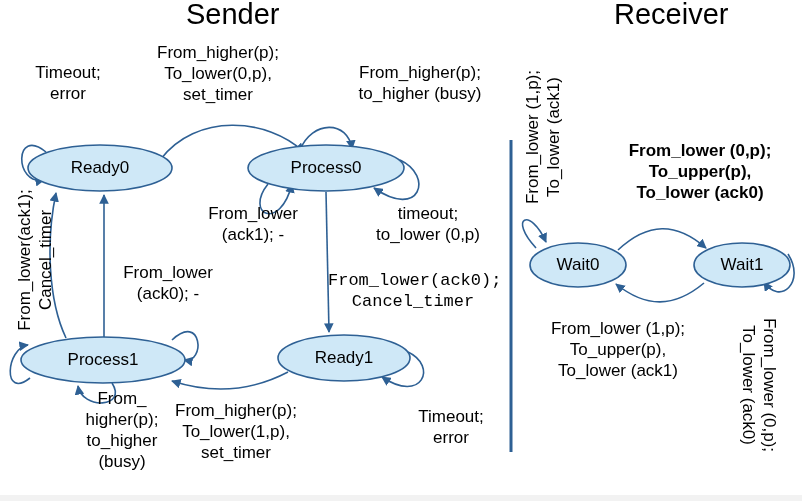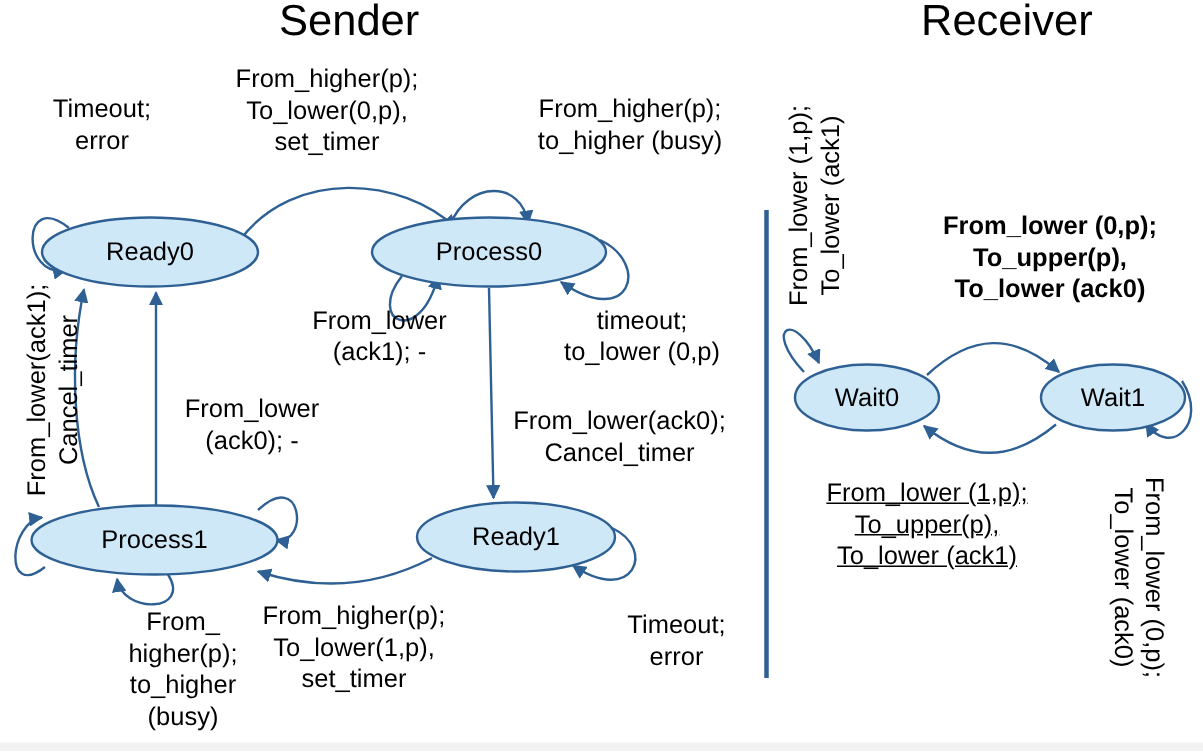--- a/index.html
+++ b/index.html
@@ -156,50 +156,50 @@
 
   <div class="edge-label center" style="left:330px; top:62px; width:180px;">From_higher(p);
 to_higher (busy)</div>
 
   <div class="edge-label center" style="left:188px; top:203px; width:130px;">From_lower
 (ack1); -</div>
 
   <div class="edge-label center" style="left:358px; top:203px; width:140px;">timeout;
 to_lower (0,p)</div>
 
-  <div class="edge-label center" style="left:328px; top:270px; width:170px;">From_lower(ack0);
+  <div class="edge-label center" style="left:328px; top:270px; width:170px;font-family:Liberation Mono, monospace;">From_lower(ack0);
 Cancel_timer</div>
 
   <div class="edge-label center rot-ccw" style="left:14px; top:340px; width:160px;">From_lower(ack1);
 Cancel_timer</div>
 
   <div class="edge-label center" style="left:98px; top:262px; width:140px;">From_lower
 (ack0); -</div>
 
 
-  <div class="edge-label center" style="left:70px; top:404px; width:104px;">From_
+  <div class="edge-label center" style="left:70px; top:388px; width:104px;">From_
 higher(p);
 to_higher
 (busy)</div>
 
   <div class="edge-label center" style="left:152px; top:400px; width:168px;">From_higher(p);
 To_lower(1,p),
 set_timer</div>
 
   <div class="edge-label center" style="left:396px; top:406px; width:110px;">Timeout;
 error</div>
 
   <div class="edge-label center rot-ccw" style="left:522px; top:232px; width:190px;">From_lower (1,p);
 To_lower (ack1)</div>
 
   <div class="edge-label center" style="left:600px; top:140px; width:200px;font-weight:bold;">From_lower (0,p);
 To_upper(p),
 To_lower (ack0)</div>
 
-  <div class="edge-label center" style="left:518px; top:318px; width:200px;text-decoration:underline;">From_lower (1,p);
+  <div class="edge-label center" style="left:518px; top:318px; width:200px;">From_lower (1,p);
 To_upper(p),
 To_lower (ack1)</div>
 
   <div class="edge-label center rot-cw" style="left:780px; top:290px; width:190px;">From_lower (0,p);
 To_lower (ack0)</div>
 
   <div class="footer-rule"></div>
 </div>
 
 </body></html>

